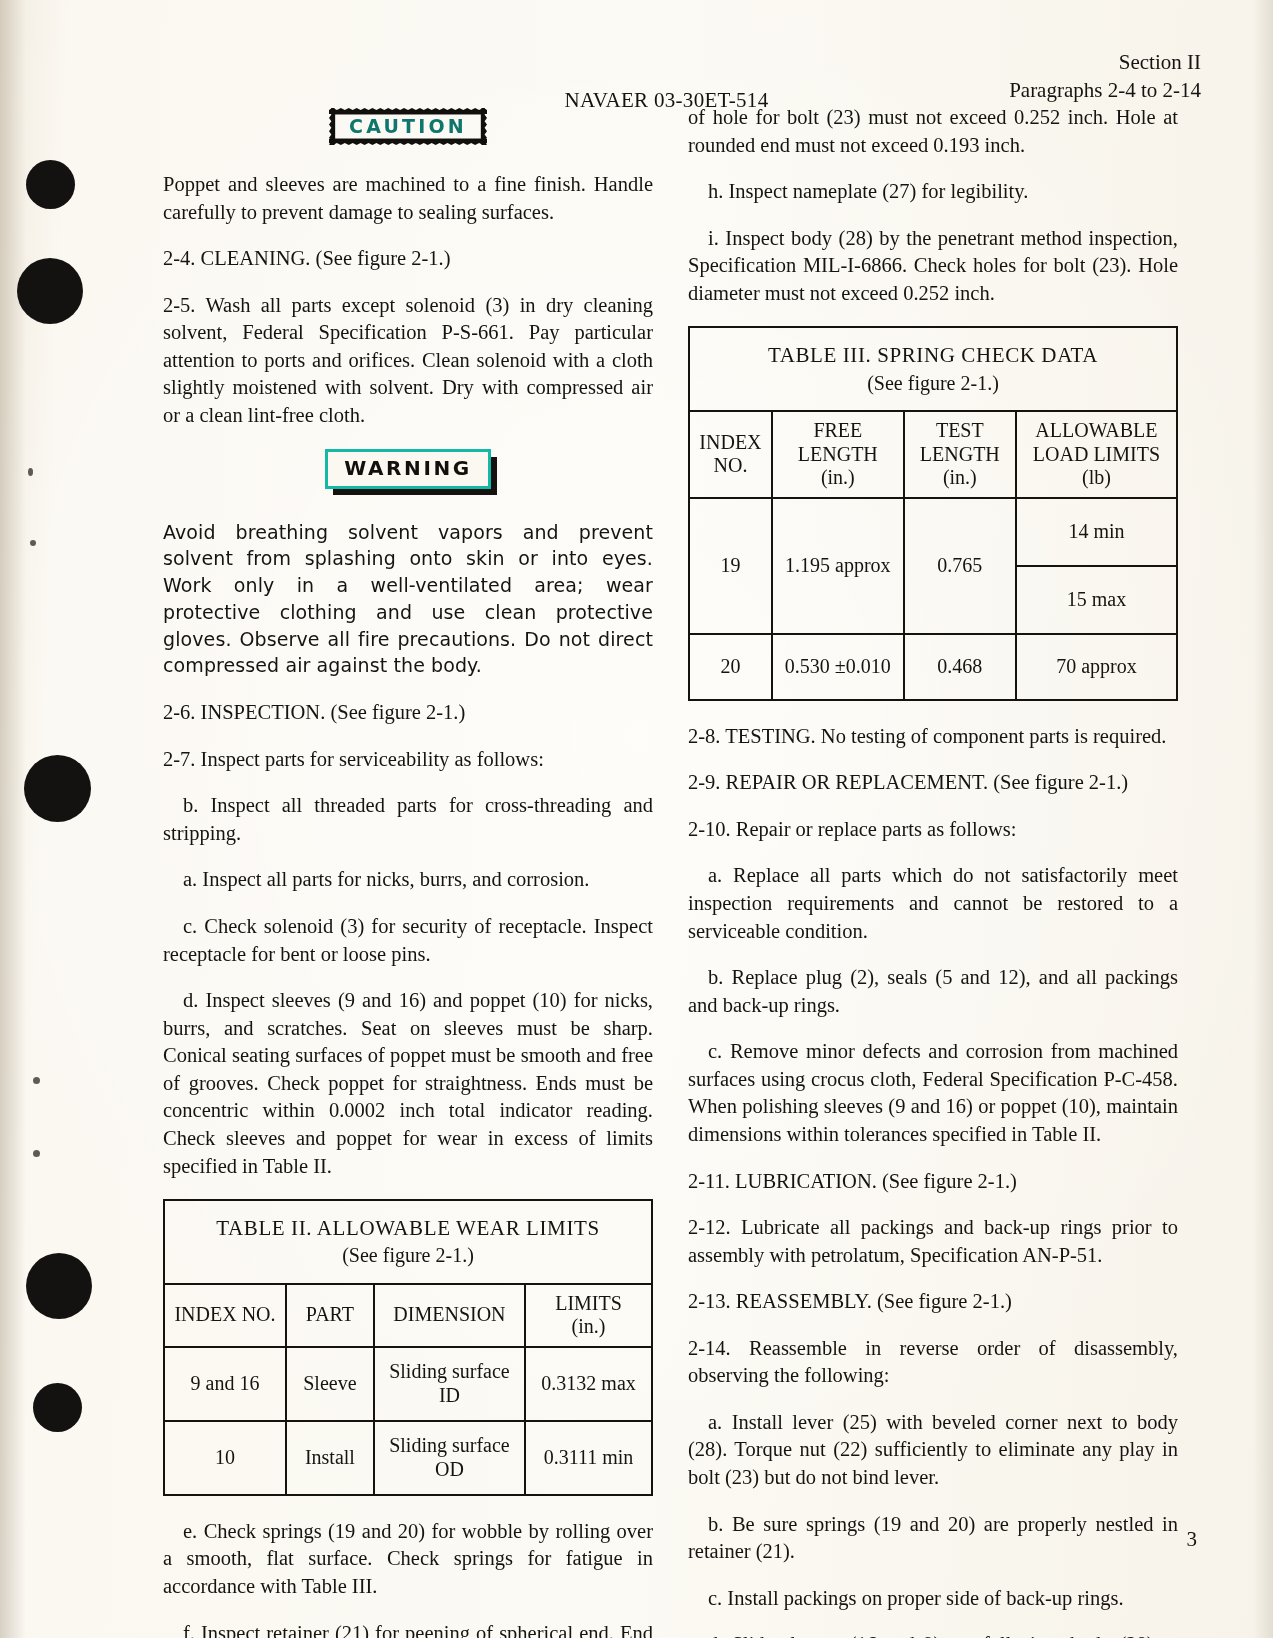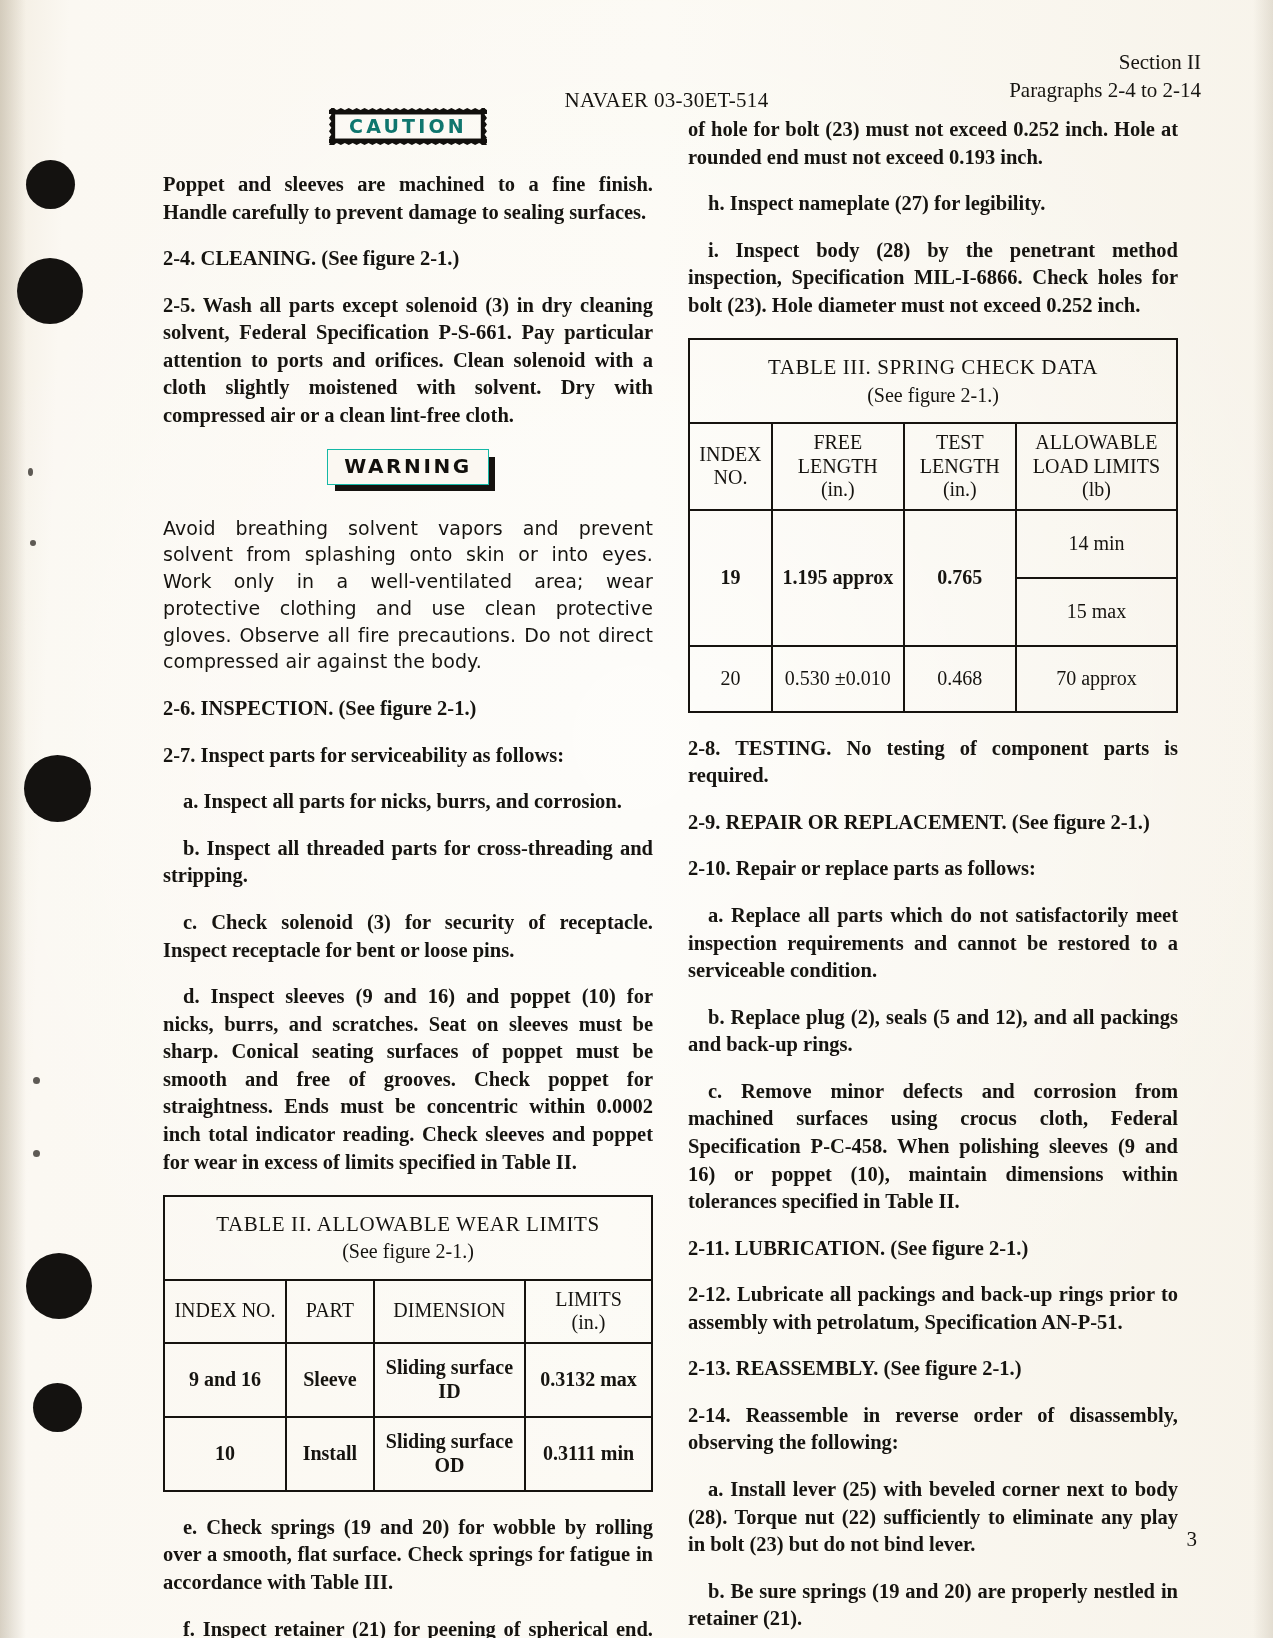--- a/index.html
+++ b/index.html
@@ -86,25 +86,24 @@
     position: absolute;
     top: 104px;
     width: 490px;
     font-size: 20.5px;
     line-height: 1.345;
   }
   .col-left  { left: 163px; }
   .col-right { left: 688px; }
 
   p.para {
-    margin: 12px 0 19px 0;
+    margin: 0 0 19px 0;
     text-align: justify;
     text-justify: inter-word;
     hyphens: none;
-    font-weight: bold;
   }
   p.indent { text-indent: 20px; }
   p.noindent { text-indent: 0; }
 
   
   .caution-wrap {
     display: flex;
     justify-content: center;
     margin: 4px 0 26px 0;
   }
@@ -126,21 +125,21 @@
   }
 
   
   .warning-wrap {
     display: flex;
     justify-content: center;
     margin: 10px 0 30px 0;
   }
   .warning {
     position: relative;
-    border: 1px solid #14b8a6;
+    border: 3px solid #14b8a6;
     padding: 6px 16px 7px 16px;
     font-family: "DejaVu Sans", "Liberation Sans", sans-serif;
     font-weight: bold;
     font-size: 20px;
     letter-spacing: 2.6px;
     color: #12100d;
     line-height: 1.05;
     background: #fbf8f2;
     box-shadow: 7px 7px 0 -1px #15120f;
   }
@@ -178,21 +177,21 @@
     line-height: 1.3;
   }
   table.doc .tbl-title .sub {
     font-size: 20px;
     letter-spacing: 0;
   }
   table.doc .hdr-sub {
     display: block;
     letter-spacing: 0;
   }
-  .t2 td.r, .t3 td.r { height: 58px; font-weight: bold; }
+  .t2 td.r, .t3 td.r { height: 58px; }
   .t3 td.splitcell { padding: 0; }
   .t3 td.splitcell .half {
     padding: 19px 4px;
     height: 28px;
     display: flex;
     align-items: center;
     justify-content: center;
   }
   .t3 td.splitcell .half.top { border-bottom: 2px solid #16130f; }
 
@@ -256,22 +255,22 @@
       <div class="warning">
         <span>WARNING</span>
       </div>
     </div>
 
     <p class="sans-block">Avoid breathing solvent vapors and prevent solvent from splashing onto skin or into eyes. Work only in a well-ventilated area; wear protective clothing and use clean protective gloves. Observe all fire precautions.  Do not direct compressed air against the body.</p>
 
     <p class="para">2-6.  INSPECTION.  (See figure 2-1.)</p>
     <p class="para">2-7.  Inspect parts for serviceability as follows:</p>
 
+    <p class="para indent">b.  Inspect all threaded parts for cross-threading and stripping.</p>
     <p class="para indent">a.  Inspect all parts for nicks, burrs, and corrosion.</p>
-    <p class="para indent">b.  Inspect all threaded parts for cross-threading and stripping.</p>
     <p class="para indent">c.  Check solenoid (3) for security of receptacle. Inspect receptacle for bent or loose pins.</p>
     <p class="para indent">d.  Inspect sleeves (9 and 16) and poppet (10) for nicks, burrs, and scratches.  Seat on sleeves must be sharp. Conical seating surfaces of poppet must be smooth and free of grooves.  Check poppet for straightness.  Ends must be concentric within 0.0002 inch total indicator reading.  Check sleeves and poppet for wear in excess of limits specified in Table II.</p>
 
     <table class="doc t2">
       <tbody>
         <tr>
           <td class="tbl-title" colspan="4">
             <span>TABLE II.  ALLOWABLE WEAR LIMITS</span><br>
             <span class="sub">(See figure 2-1.)</span>
           </td>

